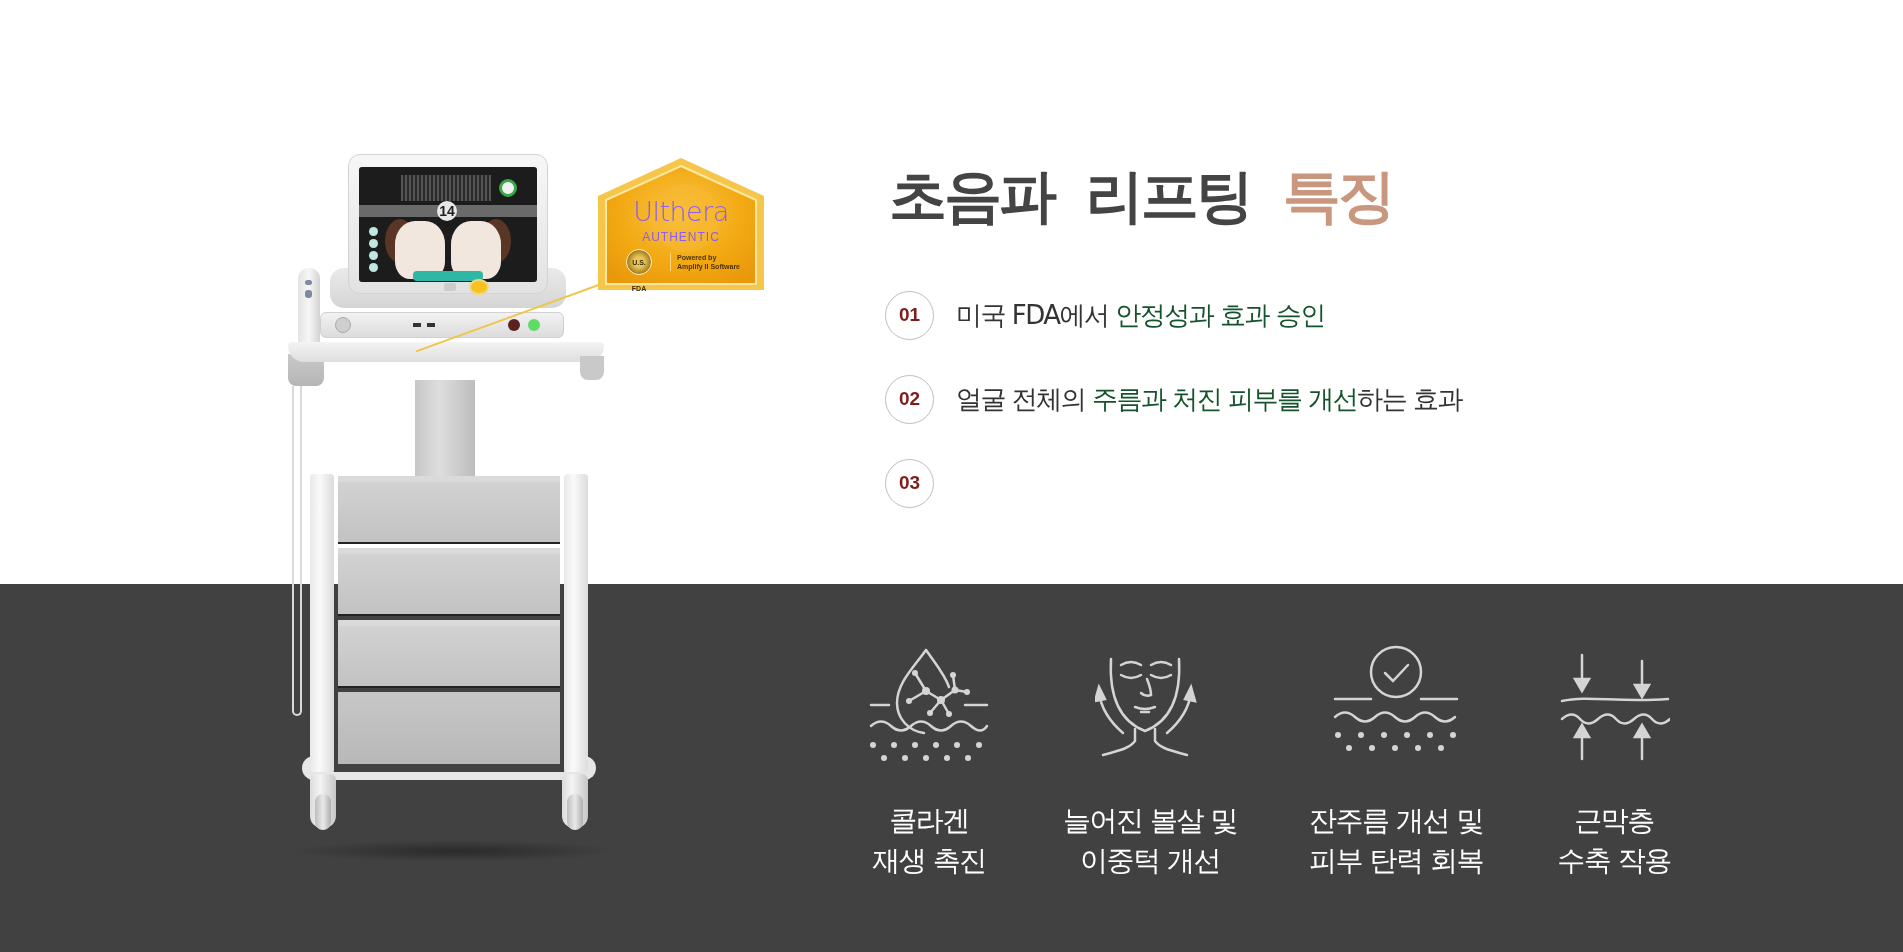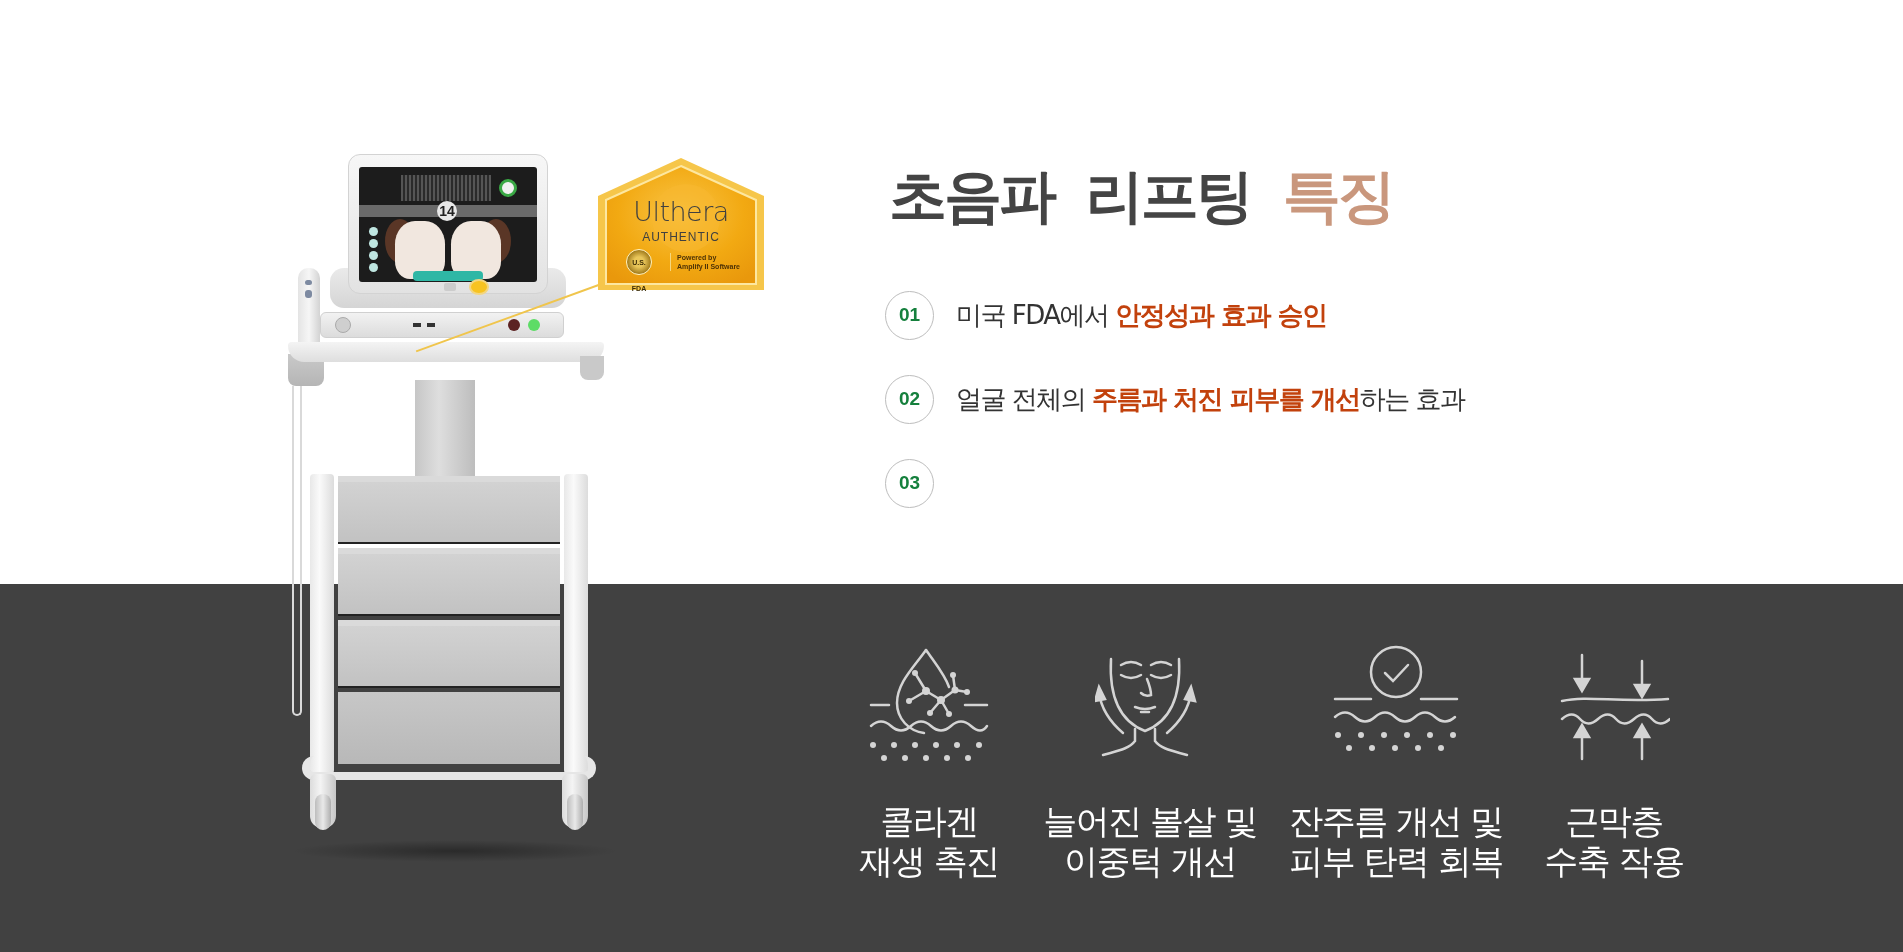--- a/index.html
+++ b/index.html
@@ -70,47 +70,47 @@
   .base { position: absolute; left: -8px; top: 282px; width: 294px; height: 24px; border-radius: 12px;
     border: 8px solid #e6e6e6; border-top: none; }
   .caster { position: absolute; top: 300px; width: 26px; height: 54px;
     background: linear-gradient(90deg, #dcdcdc, #f4f4f4 40%, #c6c6c6); border-radius: 6px 6px 12px 12px; }
   .caster .wheel { position: absolute; left: 5px; top: 20px; width: 16px; height: 36px; border-radius: 8px; background: linear-gradient(90deg,#bdbdbd,#e9e9e9 50%,#aeaeae); }
   .caster.c1 { left: 0; } .caster.c2 { left: 252px; }
 
   .badge { position: absolute; left: 316px; top: 6px; width: 170px; height: 136px; }
   .badge .connector { position: absolute; left: -192px; top: 126px; width: 200px; height: 1.5px; background: #f0c54c; transform: rotate(-20deg); transform-origin: right center; }
   .badge-shape { position: absolute; inset: 0; }
-  .badge-text { position: absolute; left: 0; width: 170px; text-align: center; color: #404040; }
+  .badge-text { position: absolute; left: 0; width: 170px; text-align: center; color: #8b5cf6; }
   .badge-title { top: 40px; font-size: 27px; font-weight: 300; font-family: "DejaVu Sans", sans-serif; letter-spacing: -0.5px; }
   .badge-sub { top: 74px; font-size: 12px; font-weight: normal; font-family: "Liberation Sans", sans-serif; letter-spacing: 1px; }
   .badge-fda { position: absolute; left: 30px; top: 93px; width: 26px; height: 26px; border-radius: 50%;
     background: radial-gradient(circle, #e9c65a 30%, #a17b1c 70%); border: 1px solid #fff3c2;
     font-family: "Liberation Sans", sans-serif; font-size: 7px; font-weight: bold; color: #3a2b05; text-align: center; line-height: 26px; }
   .badge-powered { position: absolute; left: 74px; top: 97px; font-family: "Liberation Sans", sans-serif; font-size: 7px; font-weight: bold; color: #4d3206; line-height: 9px; border-left: 1px solid #f5d77e; padding-left: 6px; }
 
   
   .heading { position: absolute; left: 889px; top: 166px; font-size: 58px; font-weight: bold; color: #444444;
     letter-spacing: -3px; line-height: 70px; font-family: Liberation Mono, monospace; }
   .heading .accent { color: #C9977D; }
 
   .features { position: absolute; left: 885px; top: 290px; }
   .feature { position: absolute; left: 0; height: 50px; display: flex; align-items: center; white-space: nowrap; }
   .feature.f1 { top: 0; } .feature.f2 { top: 84px; } .feature.f3 { top: 168px; }
   .num-circle { width: 49px; height: 49px; border-radius: 50%; border: 1.5px solid #bdbdbd;
-    display: flex; align-items: center; justify-content: center; font-size: 19px; font-weight: bold; color: #15803d;
+    display: flex; align-items: center; justify-content: center; font-size: 19px; font-weight: bold; color: #7f1d1d;
     font-family: "Liberation Sans", sans-serif; flex: 0 0 49px; }
   .feat-text { margin-left: 22px; font-size: 26px; color: #333333; letter-spacing: -1.5px; font-family: "DejaVu Sans", sans-serif; }
-  .feat-text .hl { color: #c2410c; font-weight: bold; }
+  .feat-text .hl { color: #14532d; font-weight: normal; }
 
   
   .effects { position: absolute; left: 0; top: 0; }
   .effect { position: absolute; top: 645px; width: 220px; text-align: center; }
   .effect svg { display: block; margin: 0 auto; }
-  .effect .label { margin-top: 40px; color: #ffffff; font-size: 34px; line-height: 40px; letter-spacing: -1.5px;
+  .effect .label { margin-top: 40px; color: #ffffff; font-size: 28px; line-height: 40px; letter-spacing: -1.5px;
     font-family: "DejaVu Sans", sans-serif; }
   .effect.e1 { left: 819px; } .effect.e2 { left: 1040px; } .effect.e3 { left: 1286px; } .effect.e4 { left: 1504px; }
 </style>
 </head>
 <body>
 
 <div class="band-white"></div>
 <div class="band-dark"></div>
 
 <div class="device">

